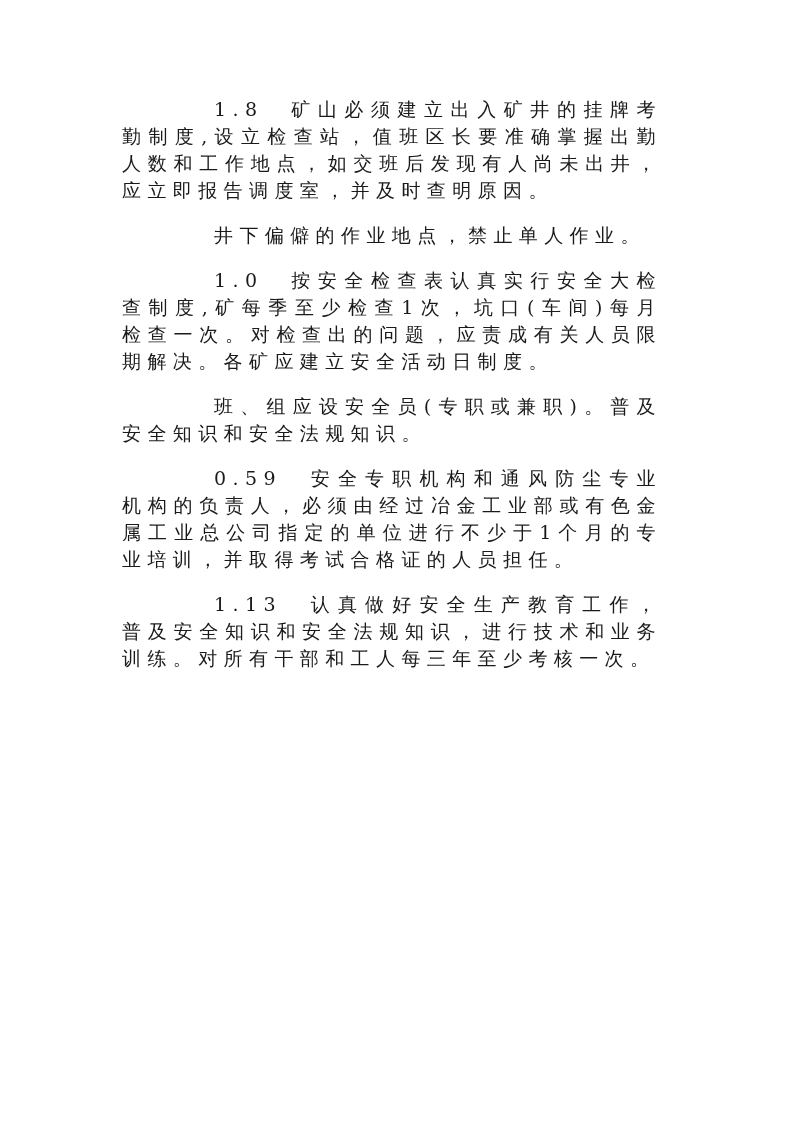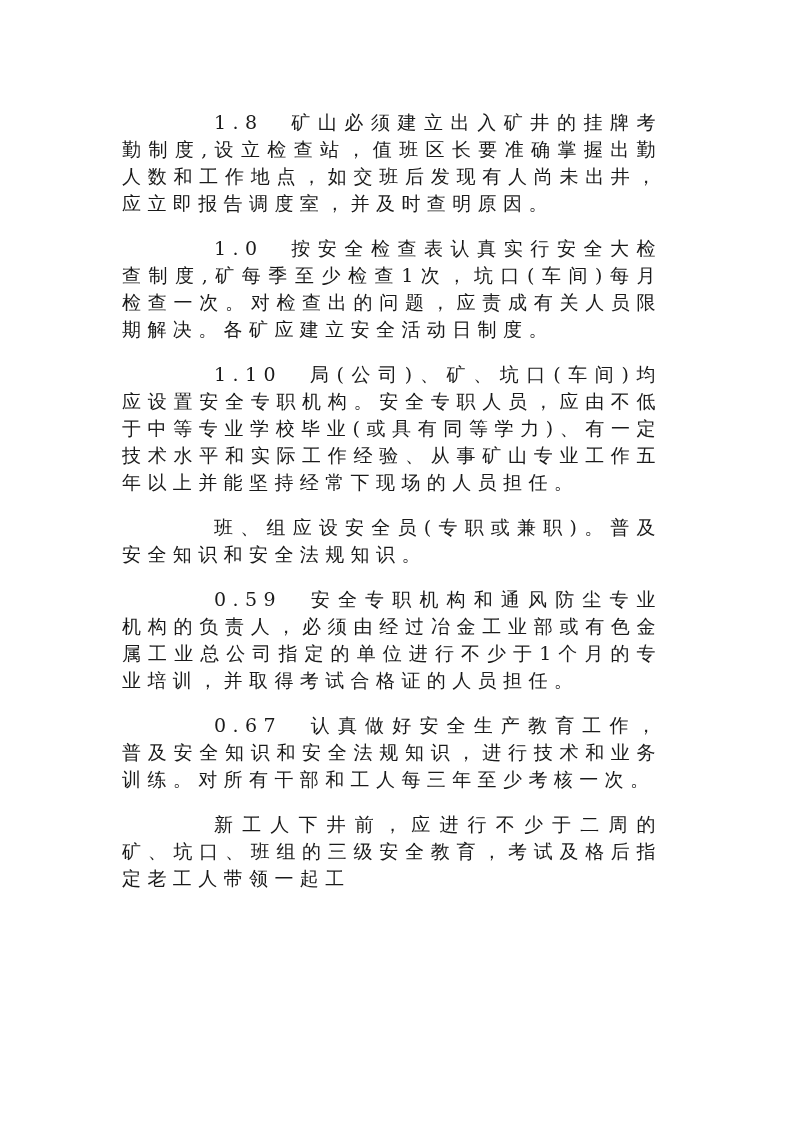--- a/index.html
+++ b/index.html
@@ -13,37 +13,35 @@
       position: relative;
       overflow: hidden;
       font-family: "DejaVu Serif", "Liberation Serif", serif;
       color: #1a1a1a;
     }
     .page {
       position: absolute;
       left: 122px;
       top: 96px;
       width: 540px;
-      margin-top: 13px;
     }
     .para {
       font-size: 19px;
       line-height: 27px;
       letter-spacing: 6.4px;
       margin: 0 0 18px 0;
       text-indent: 92px;
       text-align: justify;
       white-space: normal;
       word-break: break-all;
     }
   </style>
 </head>
 <body>
 
 <div class="page">
   <p class="para">1.8　矿山必须建立出入矿井的挂牌考勤制度,设立检查站，值班区长要准确掌握出勤人数和工作地点，如交班后发现有人尚未出井，应立即报告调度室，并及时查明原因。</p>
+  <p class="para">井下偏僻的作业地点，禁止单人作业。</p>
   <p class="para">1.0　按安全检查表认真实行安全大检查制度,矿每季至少检查1次，坑口(车间)每月检查一次。对检查出的问题，应责成有关人员限期解决。各矿应建立安全活动日制度。</p>
-  <p class="para">1.10　局(公司)、矿、坑口(车间)均应设置安全专职机构。安全专职人员，应由不低于中等专业学校毕业(或具有同等学力)、有一定技术水平和实际工作经验、从事矿山专业工作五年以上并能坚持经常下现场的人员担任。</p>
   <p class="para">班、组应设安全员(专职或兼职)。普及安全知识和安全法规知识。</p>
   <p class="para">0.59　安全专职机构和通风防尘专业机构的负责人，必须由经过冶金工业部或有色金属工业总公司指定的单位进行不少于1个月的专业培训，并取得考试合格证的人员担任。</p>
-  <p class="para">0.67　认真做好安全生产教育工作，普及安全知识和安全法规知识，进行技术和业务训练。对所有干部和工人每三年至少考核一次。</p>
-  <p class="para">新工人下井前，应进行不少于二周的矿、坑口、班组的三级安全教育，考试及格后指定老工人带领一起工</p>
+  <p class="para">1.13　认真做好安全生产教育工作，普及安全知识和安全法规知识，进行技术和业务训练。对所有干部和工人每三年至少考核一次。</p>
 </div>
 
 </body></html>

